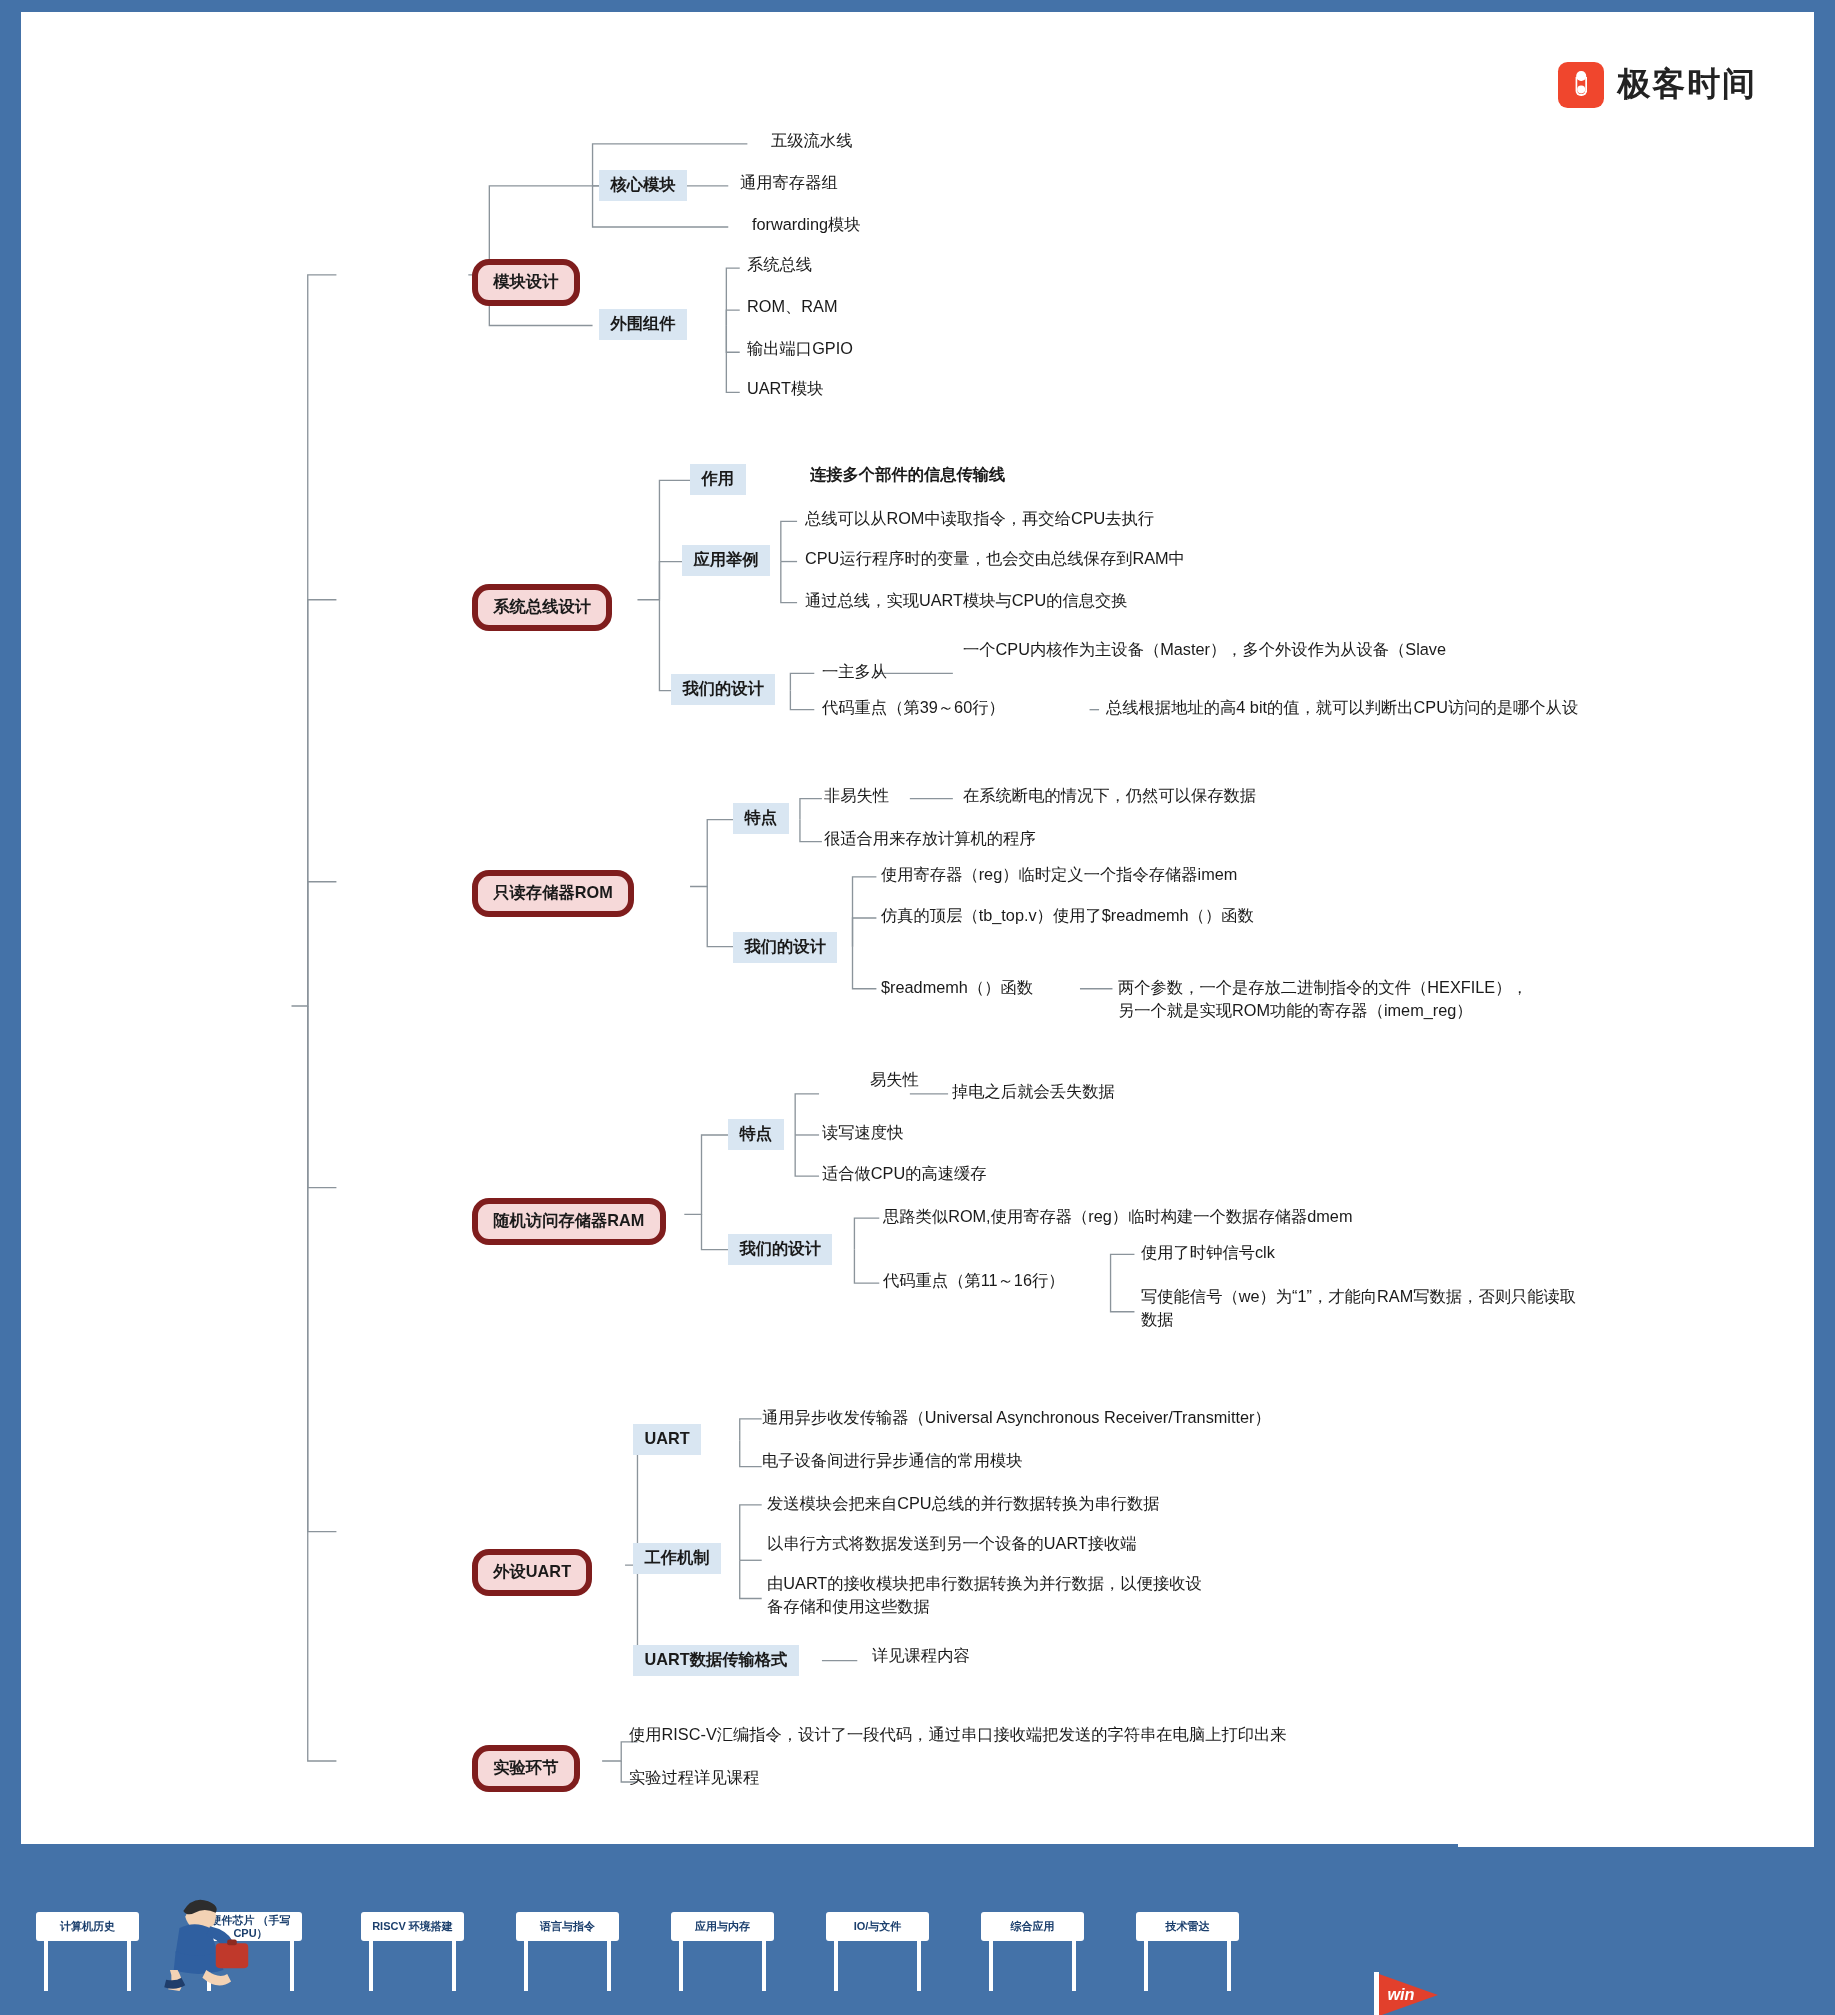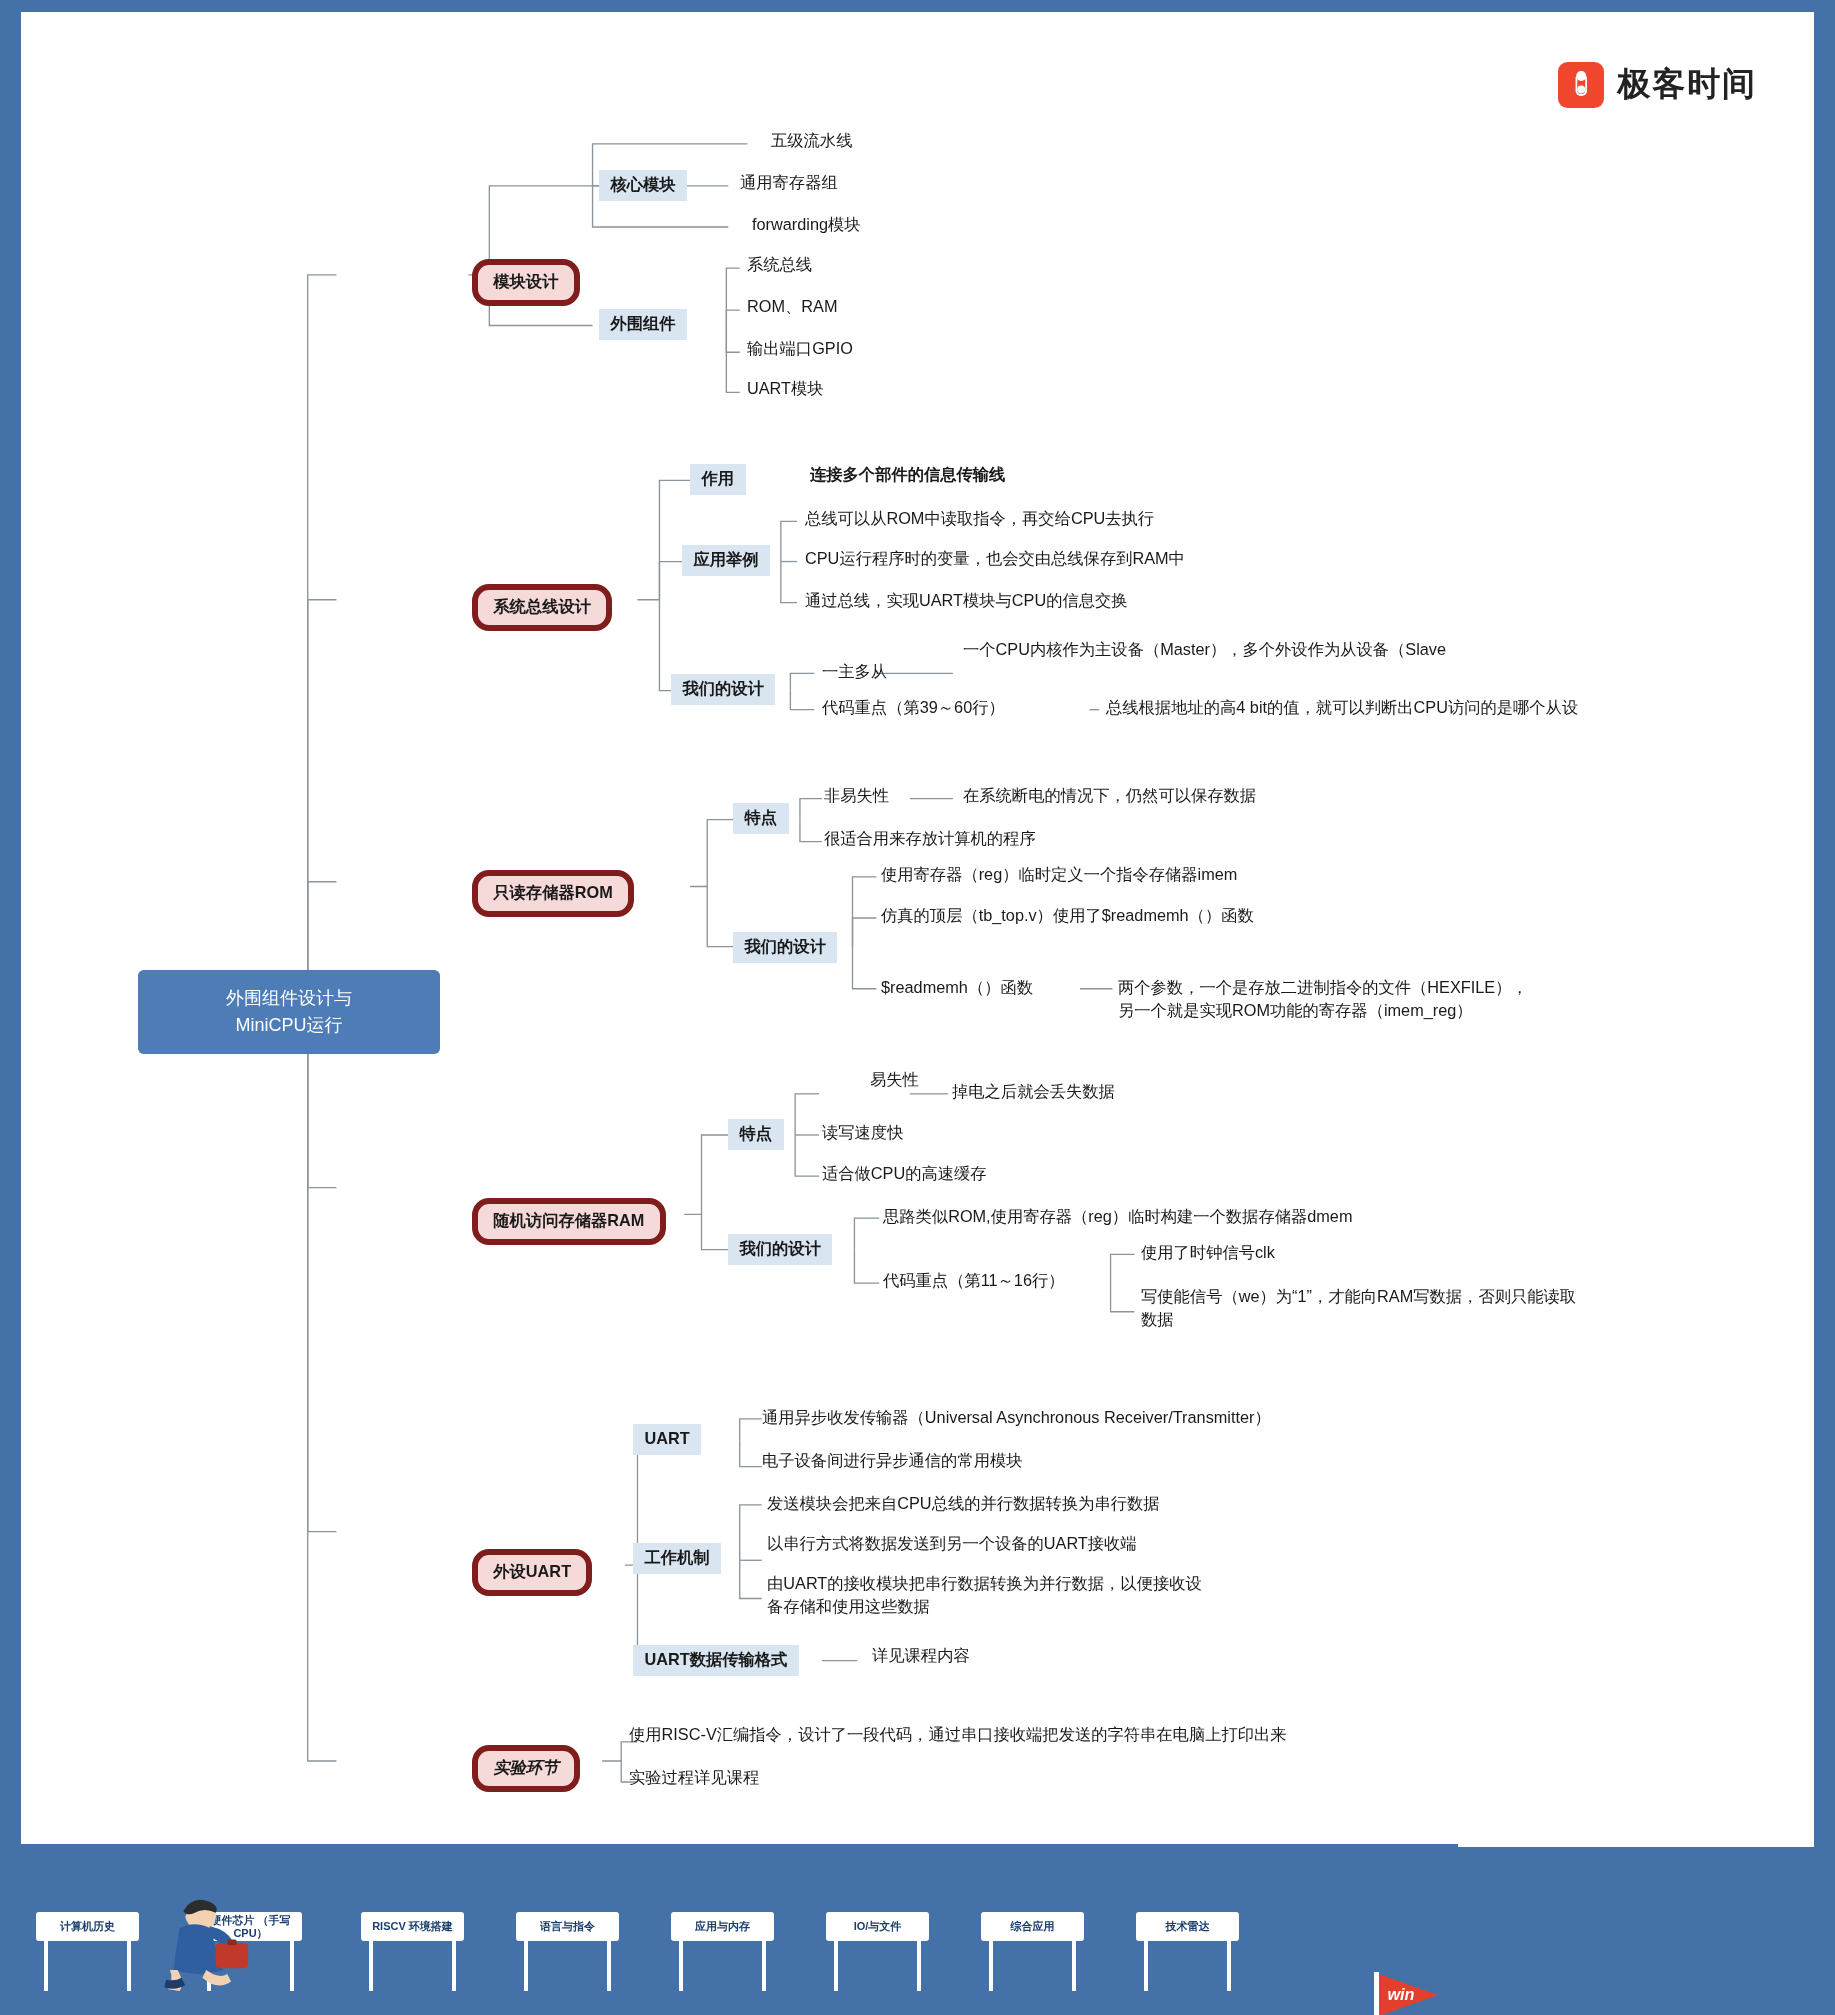--- a/index.html
+++ b/index.html
@@ -163,22 +163,20 @@
         <path d="M608 1830 H 628 V 1810 H 645"></path>
         <path d="M628 1830 V 1852 H 645"></path>
       </g>
     </svg>
 
     <div class="logo">
       <div class="logo-mark"></div>
       <div class="logo-text">极客时间</div>
     </div>
 
-    <div class="node root" style="left:117px;top:958px;width:268px;">外围组件设计与
-MiniCPU运行</div>
 
     <div class="node lvl1" style="left:451px;top:247px;">模块设计</div>
 
     <div class="node lvl2" style="left:578px;top:158px;">核心模块</div>
     <div class="node leaf" style="left:750px;top:117px;">五级流水线</div>
     <div class="node leaf" style="left:719px;top:159px;text-align:center;">通用寄存器组</div>
     <div class="node leaf" style="left:731px;top:201px;">forwarding模块</div>
 
     <div class="node lvl2" style="left:578px;top:297px;">外围组件</div>
     <div class="node leaf" style="left:726px;top:241px;">系统总线</div>
@@ -239,21 +237,21 @@
 
     <div class="node lvl2" style="left:612px;top:1531px;">工作机制</div>
     <div class="node leaf" style="left:746px;top:1480px;">发送模块会把来自CPU总线的并行数据转换为串行数据</div>
     <div class="node leaf" style="left:746px;top:1520px;">以串行方式将数据发送到另一个设备的UART接收端</div>
     <div class="node leaf" style="left:746px;top:1560px;">由UART的接收模块把串行数据转换为并行数据，以便接收设
 备存储和使用这些数据</div>
 
     <div class="node lvl2" style="left:612px;top:1633px;">UART数据传输格式</div>
     <div class="node leaf" style="left:851px;top:1632px;">详见课程内容</div>
 
-    <div class="node lvl1" style="left:451px;top:1733px;font-style:italic;">实验环节</div>
+    <div class="node lvl1" style="left:451px;top:1733px;">实验环节</div>
     <div class="node leaf" style="left:608px;top:1711px;">使用RISC-V汇编指令，设计了一段代码，通过串口接收端把发送的字符串在电脑上打印出来</div>
     <div class="node leaf" style="left:608px;top:1754px;">实验过程详见课程</div>
 
   </div>
 
   <div class="band">
 
     <div class="hurdle" style="left:36px;">
       <div class="bar" style="--w:103px;">计算机历史</div>
       <div class="legs"></div>

